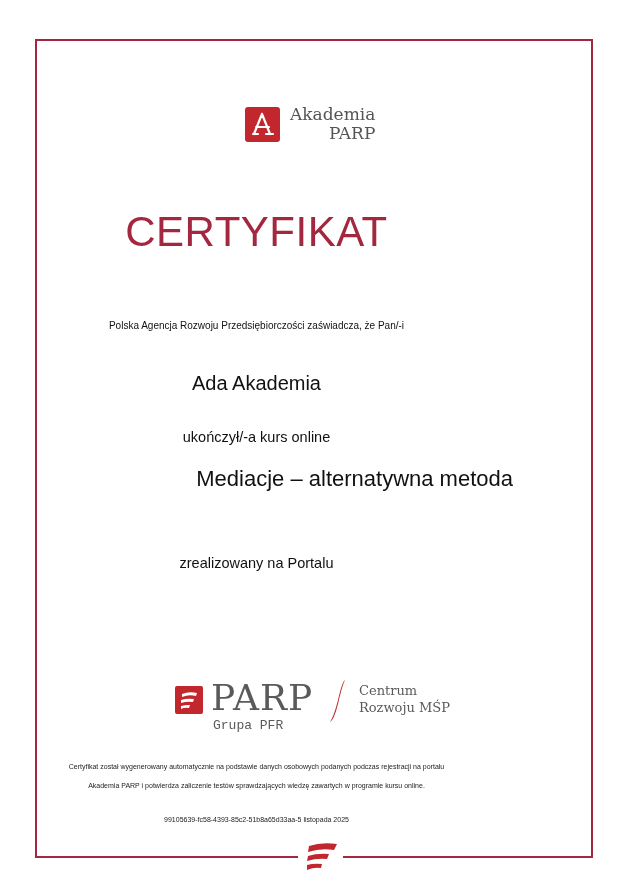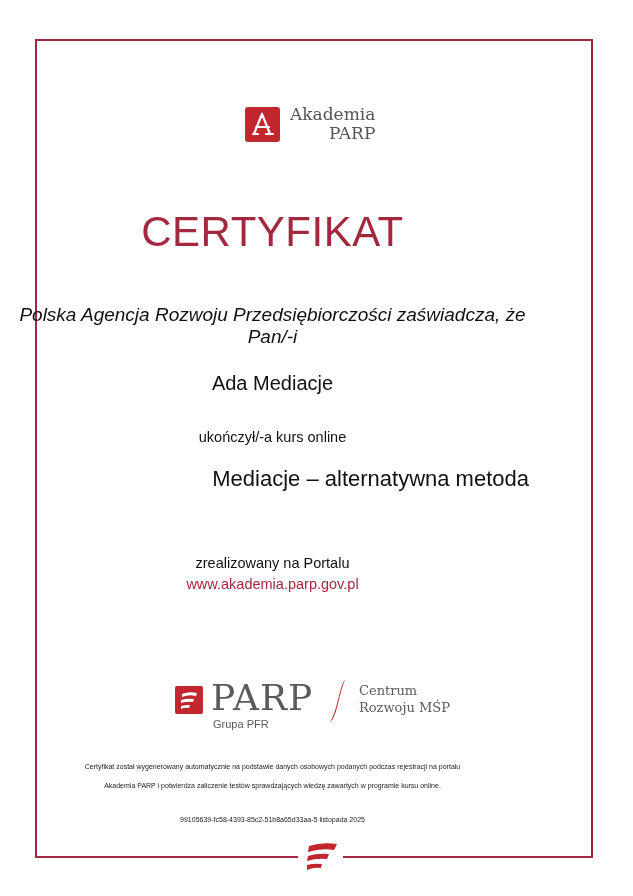--- a/index.html
+++ b/index.html
@@ -14,33 +14,33 @@
   .frame-left { left: 35px; top: 39px; width: 2px; height: 819px; }
   .frame-right { left: 591px; top: 39px; width: 2px; height: 819px; }
   .frame-bottom-l { left: 35px; top: 856px; width: 263px; height: 2px; }
   .frame-bottom-r { left: 343px; top: 856px; width: 250px; height: 2px; }
 
   .akademia-logo { position: absolute; left: 245px; top: 105px; display: flex; align-items: center; }
   .akademia-mark { width: 35px; height: 35px; background: #c1272d; border-radius: 3px; position: relative; }
   .akademia-mark svg { position: absolute; left: 0; top: 0; }
   .akademia-text { margin-left: 10px; font-family: "DejaVu Serif", "Liberation Serif", serif; color: #555; font-size: 17px; line-height: 19px; text-align: right; }
 
-  .center { position: absolute; left: 0; width: 513px; text-align: center; margin-left: 16px; }
+  .center { position: absolute; left: 0; width: 513px; text-align: center; }
   .title { top: 208px; font-size: 42px; color: #a3283f; letter-spacing: 0.5px; font-family: "Liberation Sans", sans-serif; }
-  .intro { top: 304px; font-size: 19px; font-family: "Liberation Sans", sans-serif; font-style: italic; }
+  .intro { top: 320px; font-size: 10px; font-family: "Liberation Sans", sans-serif; }
   .name { top: 372px; font-size: 20px; font-family: "Liberation Sans", sans-serif; }
   .completed { top: 429px; font-size: 14.5px; font-family: "Liberation Sans", sans-serif; text-align: center; }
   .course { top: 463px; font-size: 22px; line-height: 32px; font-family: "Liberation Sans", sans-serif; text-align: right; }
   .realized { top: 553px; font-size: 14.5px; line-height: 21px; font-family: "Liberation Sans", sans-serif; }
   .portal-link { color: #a3283f; text-decoration: none; }
 
   .parp-logo { position: absolute; left: 175px; top: 676px; width: 300px; height: 64px; }
   .parp-mark { position: absolute; left: 0; top: 10px; width: 28px; height: 28px; background: #c1272d; border-radius: 2px; }
   .parp-word { position: absolute; left: 36px; top: 0px; font-family: "DejaVu Serif", "Liberation Serif", serif; font-size: 36px; color: #5a5a5a; letter-spacing: 1px; line-height: 44px; }
-  .parp-sub { position: absolute; left: 38px; top: 42px; font-family: Liberation Sans, sans-serif; font-size: 11px; color: #5a5a5a; }
+  .parp-sub { position: absolute; left: 38px; top: 42px; font-family: Liberation Mono, monospace; font-size: 13px; color: #5a5a5a; }
   .parp-slash { position: absolute; left: 152px; top: 2px; }
   .crm-text { position: absolute; left: 184px; top: 6px; font-family: "DejaVu Serif", "Liberation Serif", serif; font-size: 13px; line-height: 17px; color: #5a5a5a; }
 
   .footnote { top: 757px; font-size: 7px; line-height: 19px; color: #222; font-family: "Liberation Sans", sans-serif; }
   .cert-id { top: 816px; font-size: 7px; color: #222; font-family: "Liberation Sans", sans-serif; }
   .bottom-emblem { position: absolute; left: 303px; top: 842px; }
 </style>
 </head>
 <body>
 
@@ -57,28 +57,27 @@
     </svg>
   </div>
   <div class="akademia-text">
     <div>Akademia</div>
     <div>PARP</div>
   </div>
 </div>
 
 <div class="center title">CERTYFIKAT</div>
 <div class="center intro">Polska Agencja Rozwoju Przedsiębiorczości zaświadcza, że Pan/-i</div>
-<div class="center name">Ada Mediacje</div>
+<div class="center name">Ada Akademia</div>
 <div class="center completed">ukończył/-a kurs online</div>
 <div class="center course">
   <div>Mediacje – alternatywna metoda</div>
 </div>
 <div class="center realized">
   <div>zrealizowany na Portalu</div>
-  <a class="portal-link" title="www.akademia.parp.gov.pl">www.akademia.parp.gov.pl</a>
 </div>
 
 <div class="parp-logo">
   <div class="parp-mark">
     <svg width="28" height="28" viewBox="0 0 28 28">
       <path d="M7 8 Q14 5 22 7 L21 10 Q14 8 7 11 Z" fill="#fff"></path>
       <path d="M6 14 Q12 12 19 13 L18 16 Q12 15 6 17 Z" fill="#fff"></path>
       <path d="M6 20 Q10 19 15 19 L14 22 Q10 21 6 23 Z" fill="#fff"></path>
     </svg>
   </div>

